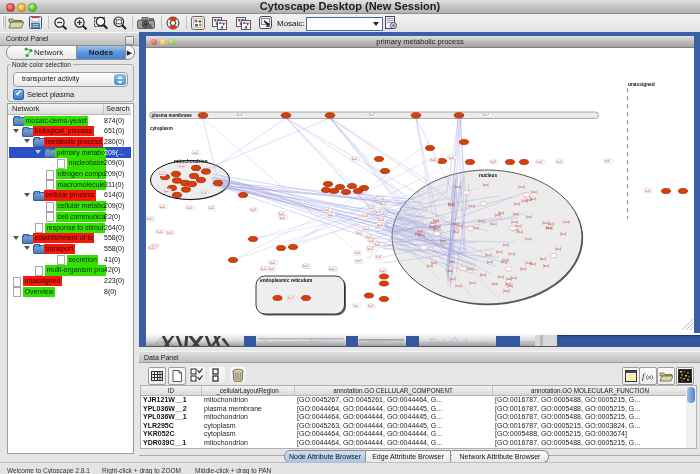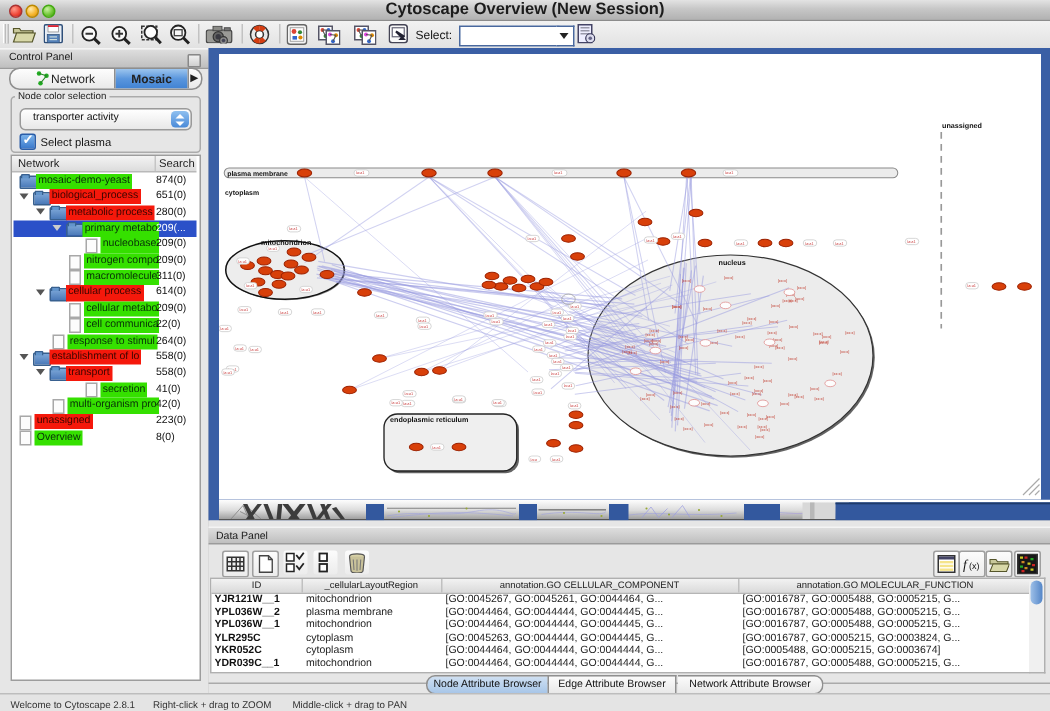--- a/index.html
+++ b/index.html
@@ -57,21 +57,21 @@
 #status{left:0;top:462px;width:700px;height:12px;background:#e4e4e4;border-top:1px solid #bdbdbd;
   font-size:6.5px;color:#333;}
 </style>
 </head>
 <body>
 
 <div class="abs" id="titlebar">
   <div class="abs light" style="left:6px;background:radial-gradient(circle at 35% 30%,#ff9a8a,#ee4435 60%,#c12015);border:0.5px solid #a33;"></div>
   <div class="abs light" style="left:17px;background:radial-gradient(circle at 35% 30%,#ffe9a8,#f5b328 60%,#d28d0e);border:0.5px solid #b80;"></div>
   <div class="abs light" style="left:28px;background:radial-gradient(circle at 35% 30%,#c8f2a0,#6cc432 60%,#459416);border:0.5px solid #4a1;"></div>
-  <div class="t">Cytoscape Overview (New Session)</div>
+  <div class="t">Cytoscape Desktop (New Session)</div>
 </div>
 
 <div class="abs" id="toolbar">
   <div class="abs" style="left:2px;top:2px;width:1px;height:13px;background:#bbb;border-right:2px solid #e8e8e8;border-left:1px solid #fff;"></div>
   <div class="abs" style="left:5px;top:2px;width:1px;height:13px;background:#bbb;"></div>
   <div class="abs tsep" style="left:48px;"></div>
   <div class="abs tsep" style="left:132px;"></div>
   <div class="abs tsep" style="left:161px;"></div>
   <div class="abs tsep" style="left:186px;"></div>
   <svg class="abs" style="left:8px;top:2px;" width="16" height="13" viewBox="0 0 16 13">
@@ -166,41 +166,41 @@
       <path d="M5 5 L10 10 L8.2 10 L10 8.2 Z" fill="#223" stroke="#223" stroke-width="1.4"></path>
     </svg>
 <svg class="abs" style="left:384px;top:2px;" width="13" height="13" viewBox="0 0 13 13">
       <rect x="1.5" y="0.5" width="9" height="12" fill="#eef" stroke="#446"></rect>
       <rect x="3" y="2" width="6" height="1" fill="#99a"></rect>
       <rect x="3" y="4" width="6" height="1" fill="#99a"></rect>
       <rect x="3" y="6" width="6" height="1" fill="#99a"></rect>
       <circle cx="9.5" cy="9.5" r="3" fill="#dde" stroke="#335" stroke-width="0.8"></circle>
       <circle cx="9.5" cy="9.5" r="1.2" fill="#668"></circle>
     </svg>
-  <div class="abs" style="left:277px;top:5px;font-size:8px;color:#111;">Select:</div>
+  <div class="abs" style="left:277px;top:5px;font-size:8px;color:#111;">Mosaic:</div>
   <div class="abs" style="left:306px;top:3px;width:65px;height:12px;background:#fff;border:1px solid #49689e;"></div>
   <div class="abs" style="left:371px;top:3px;width:11px;height:12px;background:#fff;border:1px solid #49689e;border-left:0;">
     <div style="position:absolute;left:2px;top:4px;width:0;height:0;border-left:3.5px solid transparent;border-right:3.5px solid transparent;border-top:4px solid #222;"></div>
   </div>
 </div>
 
 <div class="abs" id="cpanel">
   <div class="abs hdrbar" style="left:0;top:0;width:139px;height:12px;"><span style="margin-left:6px;">Control Panel</span>
     <div class="abs" style="right:5px;top:2.5px;width:7px;height:7px;border:1px solid #888;border-radius:1px;background:linear-gradient(#f0f0f0,#cfcfcf);"></div>
   </div>
   <div class="abs" id="tabs">
     <div class="seg" style="left:0;width:69px;text-align:left;"><span style="margin-left:27px;">Network</span></div>
       <svg class="abs" style="left:17px;top:1px;" width="10" height="11" viewBox="0 0 10 11">
         <circle cx="2" cy="2" r="1.5" fill="#2a2"></circle>
         <circle cx="7" cy="3.5" r="1.5" fill="#2a2"></circle>
         <circle cx="3" cy="8.5" r="1.5" fill="#2a2"></circle>
         <line x1="2" y1="2" x2="7" y2="3.5" stroke="#282" stroke-width="0.8"></line>
         <line x1="7" y1="3.5" x2="3" y2="8.5" stroke="#282" stroke-width="0.8"></line>
       </svg>
-    <div class="seg" id="mosaicseg">Mosaic</div>
+    <div class="seg" id="mosaicseg">Nodes</div>
     <div class="seg" style="left:118px;width:9px;font-size:7px;">▶</div>
   </div>
   <div class="abs" id="groupbox"></div>
   <div class="abs" style="left:10px;top:28.5px;font-size:6.5px;color:#222;background:#e6e6e6;padding:0 2px;">Node color selection</div>
   <div class="abs" id="combo">
     <div style="margin-left:8px;line-height:12px;">transporter activity</div>
     <div class="abs stp">
         <div style="position:absolute;left:3px;top:2px;width:0;height:0;border-left:3px solid transparent;border-right:3px solid transparent;border-bottom:3.5px solid #fff;"></div>
         <div style="position:absolute;left:3px;top:6.5px;width:0;height:0;border-left:3px solid transparent;border-right:3px solid transparent;border-top:3.5px solid #fff;"></div>
       </div>
@@ -287,20 +287,26 @@
         <div class="abs" style="left:96px;top:172.0px;font-size:7px;line-height:10.2px;color:#111;">223(0)</div>
 <div class="abs" style="left:5px;top:183.2px;width:6px;height:8px;background:#fcfcfc;border:1px solid #a8a8a8;"></div>
         <div class="abs" style="left:15px;top:182.7px;max-width:80px;overflow:hidden;background:#35e000;color:#083008;font-size:7px;line-height:10.2px;padding:0 1.5px;white-space:nowrap;">Overview</div>
         <div class="abs" style="left:96px;top:182.7px;font-size:7px;line-height:10.2px;color:#111;">8(0)</div>
       </div>
   </div>
 </div>
 
 <div class="abs" id="mdi">
   <div class="abs" id="iframe">
+    <div class="abs" id="ititle">
+      <div class="abs ilight" style="left:5px;background:radial-gradient(circle at 35% 30%,#ff9a8a,#e03a2c);"></div>
+      <div class="abs ilight" style="left:14px;background:radial-gradient(circle at 35% 30%,#ffe9a8,#f0a81e);"></div>
+      <div class="abs ilight" style="left:23px;background:radial-gradient(circle at 35% 30%,#c8f2a0,#5bbc22);"></div>
+      <div class="t">primary metabolic process</div>
+    </div>
     <div class="abs" id="canvas" style="left:0;top:12px;width:548px;height:284px;background:#fff;overflow:hidden;"><svg width="548" height="284" viewBox="0 0 548 284">
 <rect x="3.5" y="64" width="449" height="6.5" rx="3.2" fill="#ececec" stroke="#8a8a8a" stroke-width="0.7"></rect>
           <text x="5.5" y="69" font-size="4.6" font-weight="bold" fill="#111">plasma membrane</text>
           <text x="4" y="82" font-size="4.6" font-weight="bold" fill="#111">cytoplasm</text>
           <ellipse cx="44.7" cy="132.7" rx="39.5" ry="19.5" fill="#333" opacity="0.6"></ellipse>
           <ellipse cx="44" cy="132" rx="39.5" ry="19.5" fill="#ededed" stroke="#111" stroke-width="1"></ellipse>
           <text x="28" y="115" font-size="4.8" font-weight="bold" fill="#111">mitochondrion</text>
           <ellipse cx="342.2" cy="190.2" rx="95" ry="67" fill="#222" opacity="0.7"></ellipse>
           <ellipse cx="341" cy="189" rx="95" ry="67" fill="#ececec" stroke="#333" stroke-width="0.8"></ellipse>
           <text x="333" y="128.5" font-size="4.8" font-weight="bold" fill="#111">nucleus</text>

